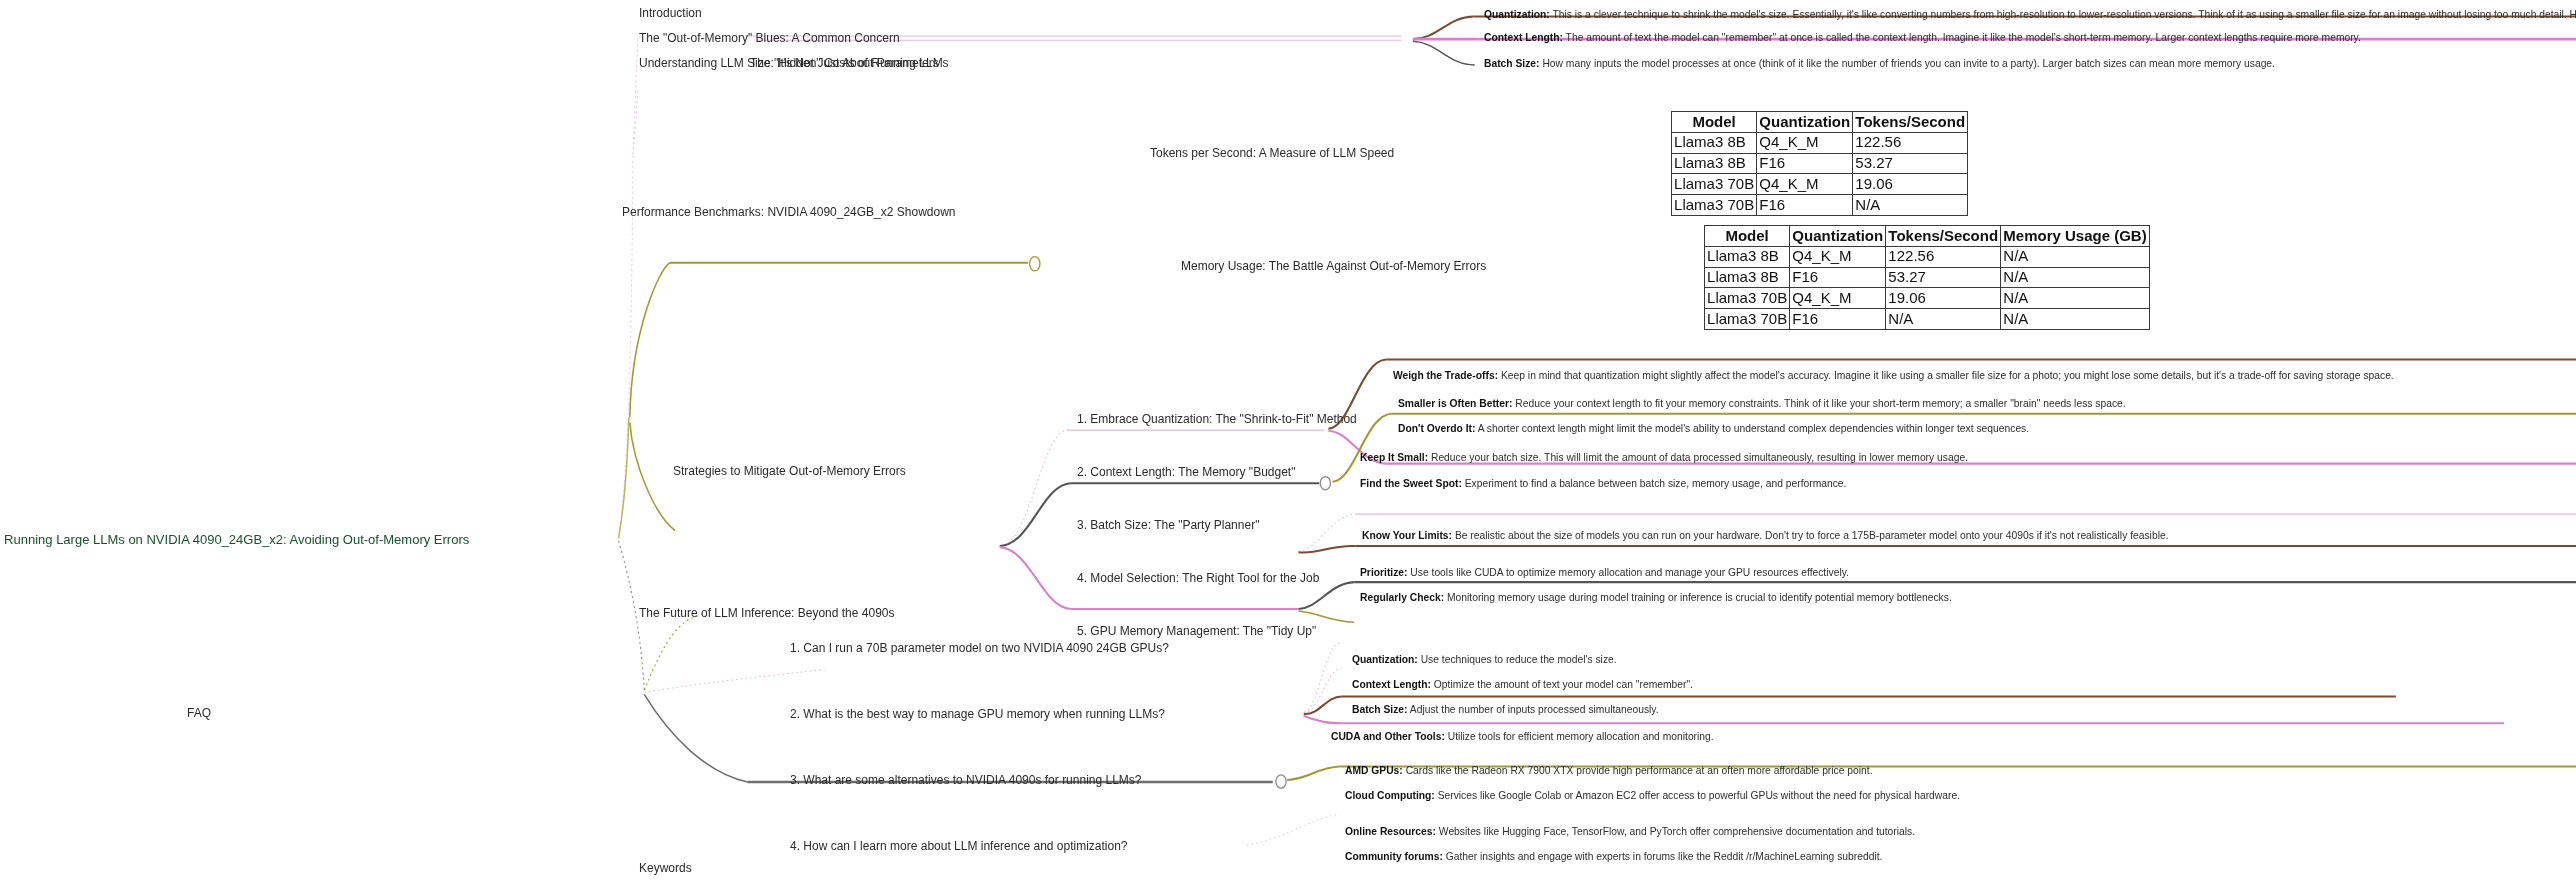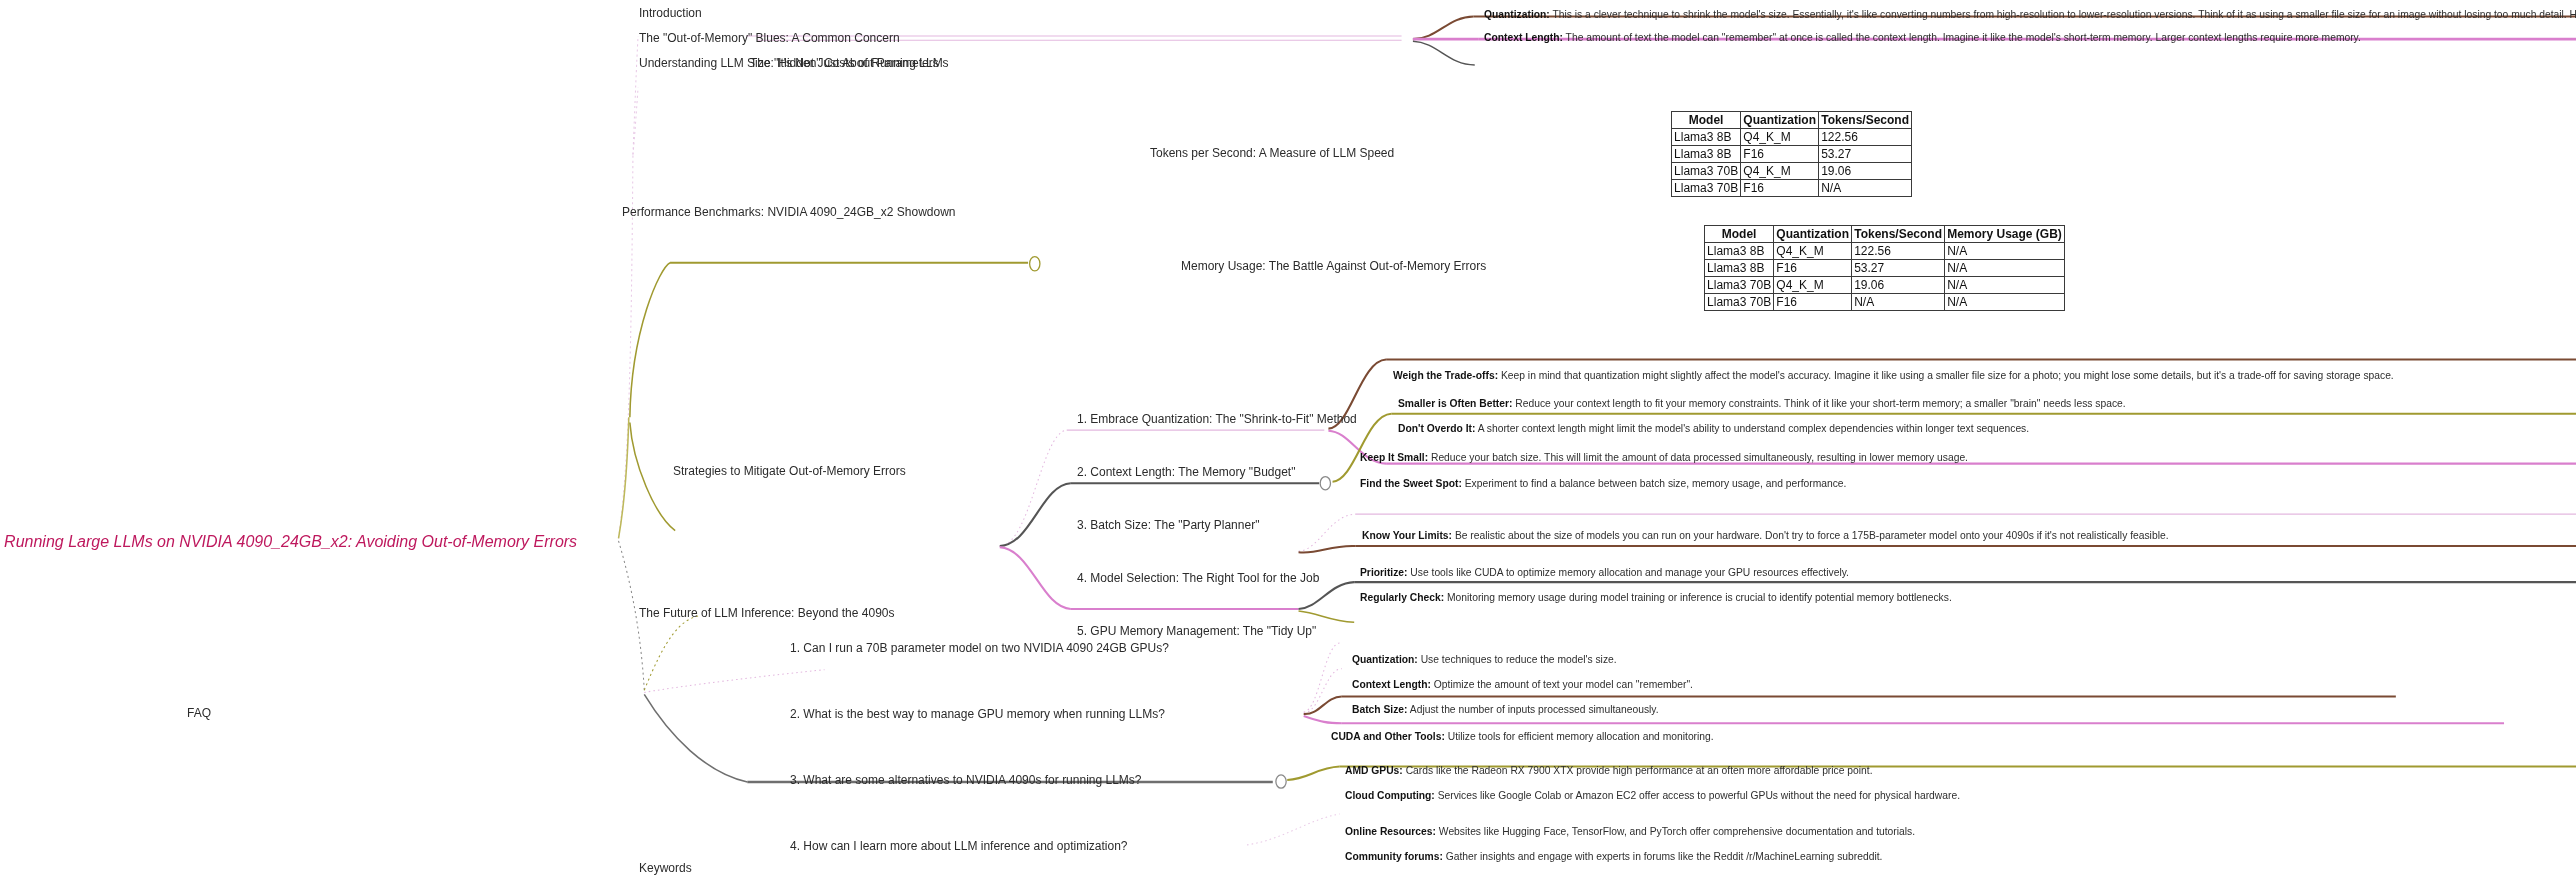--- a/index.html
+++ b/index.html
@@ -25,30 +25,30 @@
     width: 3783px;
     height: 883px;
     pointer-events: none;
   }
   .node {
     position: absolute;
     white-space: nowrap;
     line-height: 1.15;
     color: #222222;
   }
-  .node.lvl0 { font-size: 16px; color: #be185d; font-style: italic; }
+  .node.lvl0 { font-size: 13px; color: #14532d; }
   .node.lvl1 { font-size: 12px; color: #2b2b2b; }
   .node.lvl2 { font-size: 12px; color: #2b2b2b; }
   .node.leaf { font-size: 10.3px; color: #2e2e2e; }
   .node.leaf b { font-weight: bold; color: #111111; }
 
   table.bench {
     position: absolute;
     border-collapse: collapse;
-    font-size: 12px;
+    font-size: 15px;
     background: #ffffff;
     color: #111111;
   }
   table.bench th,
   table.bench td {
     border: 0.5px solid #3a3a3a;
     padding: 0.5px 2.1px;
     text-align: left;
     font-weight: normal;
     white-space: nowrap;
@@ -141,20 +141,23 @@
   <div class="node lvl2" style="left:639px; top:57px;">Understanding LLM Size: It's Not Just About Parameters</div>
 
   <div class="node lvl2" style="left:750px; top:57px;">The "Hidden" Costs of Running LLMs</div>
 
   <div class="node leaf" style="left:1484px; top:9.3px;">
     <b>Quantization:</b><span> This is a clever technique to shrink the model's size. Essentially, it's like converting numbers from high-resolution to lower-resolution versions. Think of it as using a smaller file size for an image without losing too much detail. However, even a quantized model takes up space. We'll delve deeper into this later.</span>
   </div>
   <div class="node leaf" style="left:1484px; top:32px;">
     <b>Context Length:</b><span> The amount of text the model can "remember" at once is called the context length. Imagine it like the model's short-term memory. Larger context lengths require more memory.</span>
   </div>
+  <div class="node leaf" style="left:1484px; top:58px;">
+    <b>Batch Size:</b><span> How many inputs the model processes at once (think of it like the number of friends you can invite to a party). Larger batch sizes can mean more memory usage.</span>
+  </div>
 
   <div class="node lvl1" style="left:622px; top:206px;">Performance Benchmarks: NVIDIA 4090_24GB_x2 Showdown</div>
   <div class="node lvl2" style="left:1150px; top:147px;">Tokens per Second: A Measure of LLM Speed</div>
   <div class="node lvl2" style="left:1181px; top:260px;">Memory Usage: The Battle Against Out-of-Memory Errors</div>
 
   <table class="bench" style="left:1671px; top:111px;">
     <thead>
       <tr>
         <th>Model</th>
         <th>Quantization</th>

